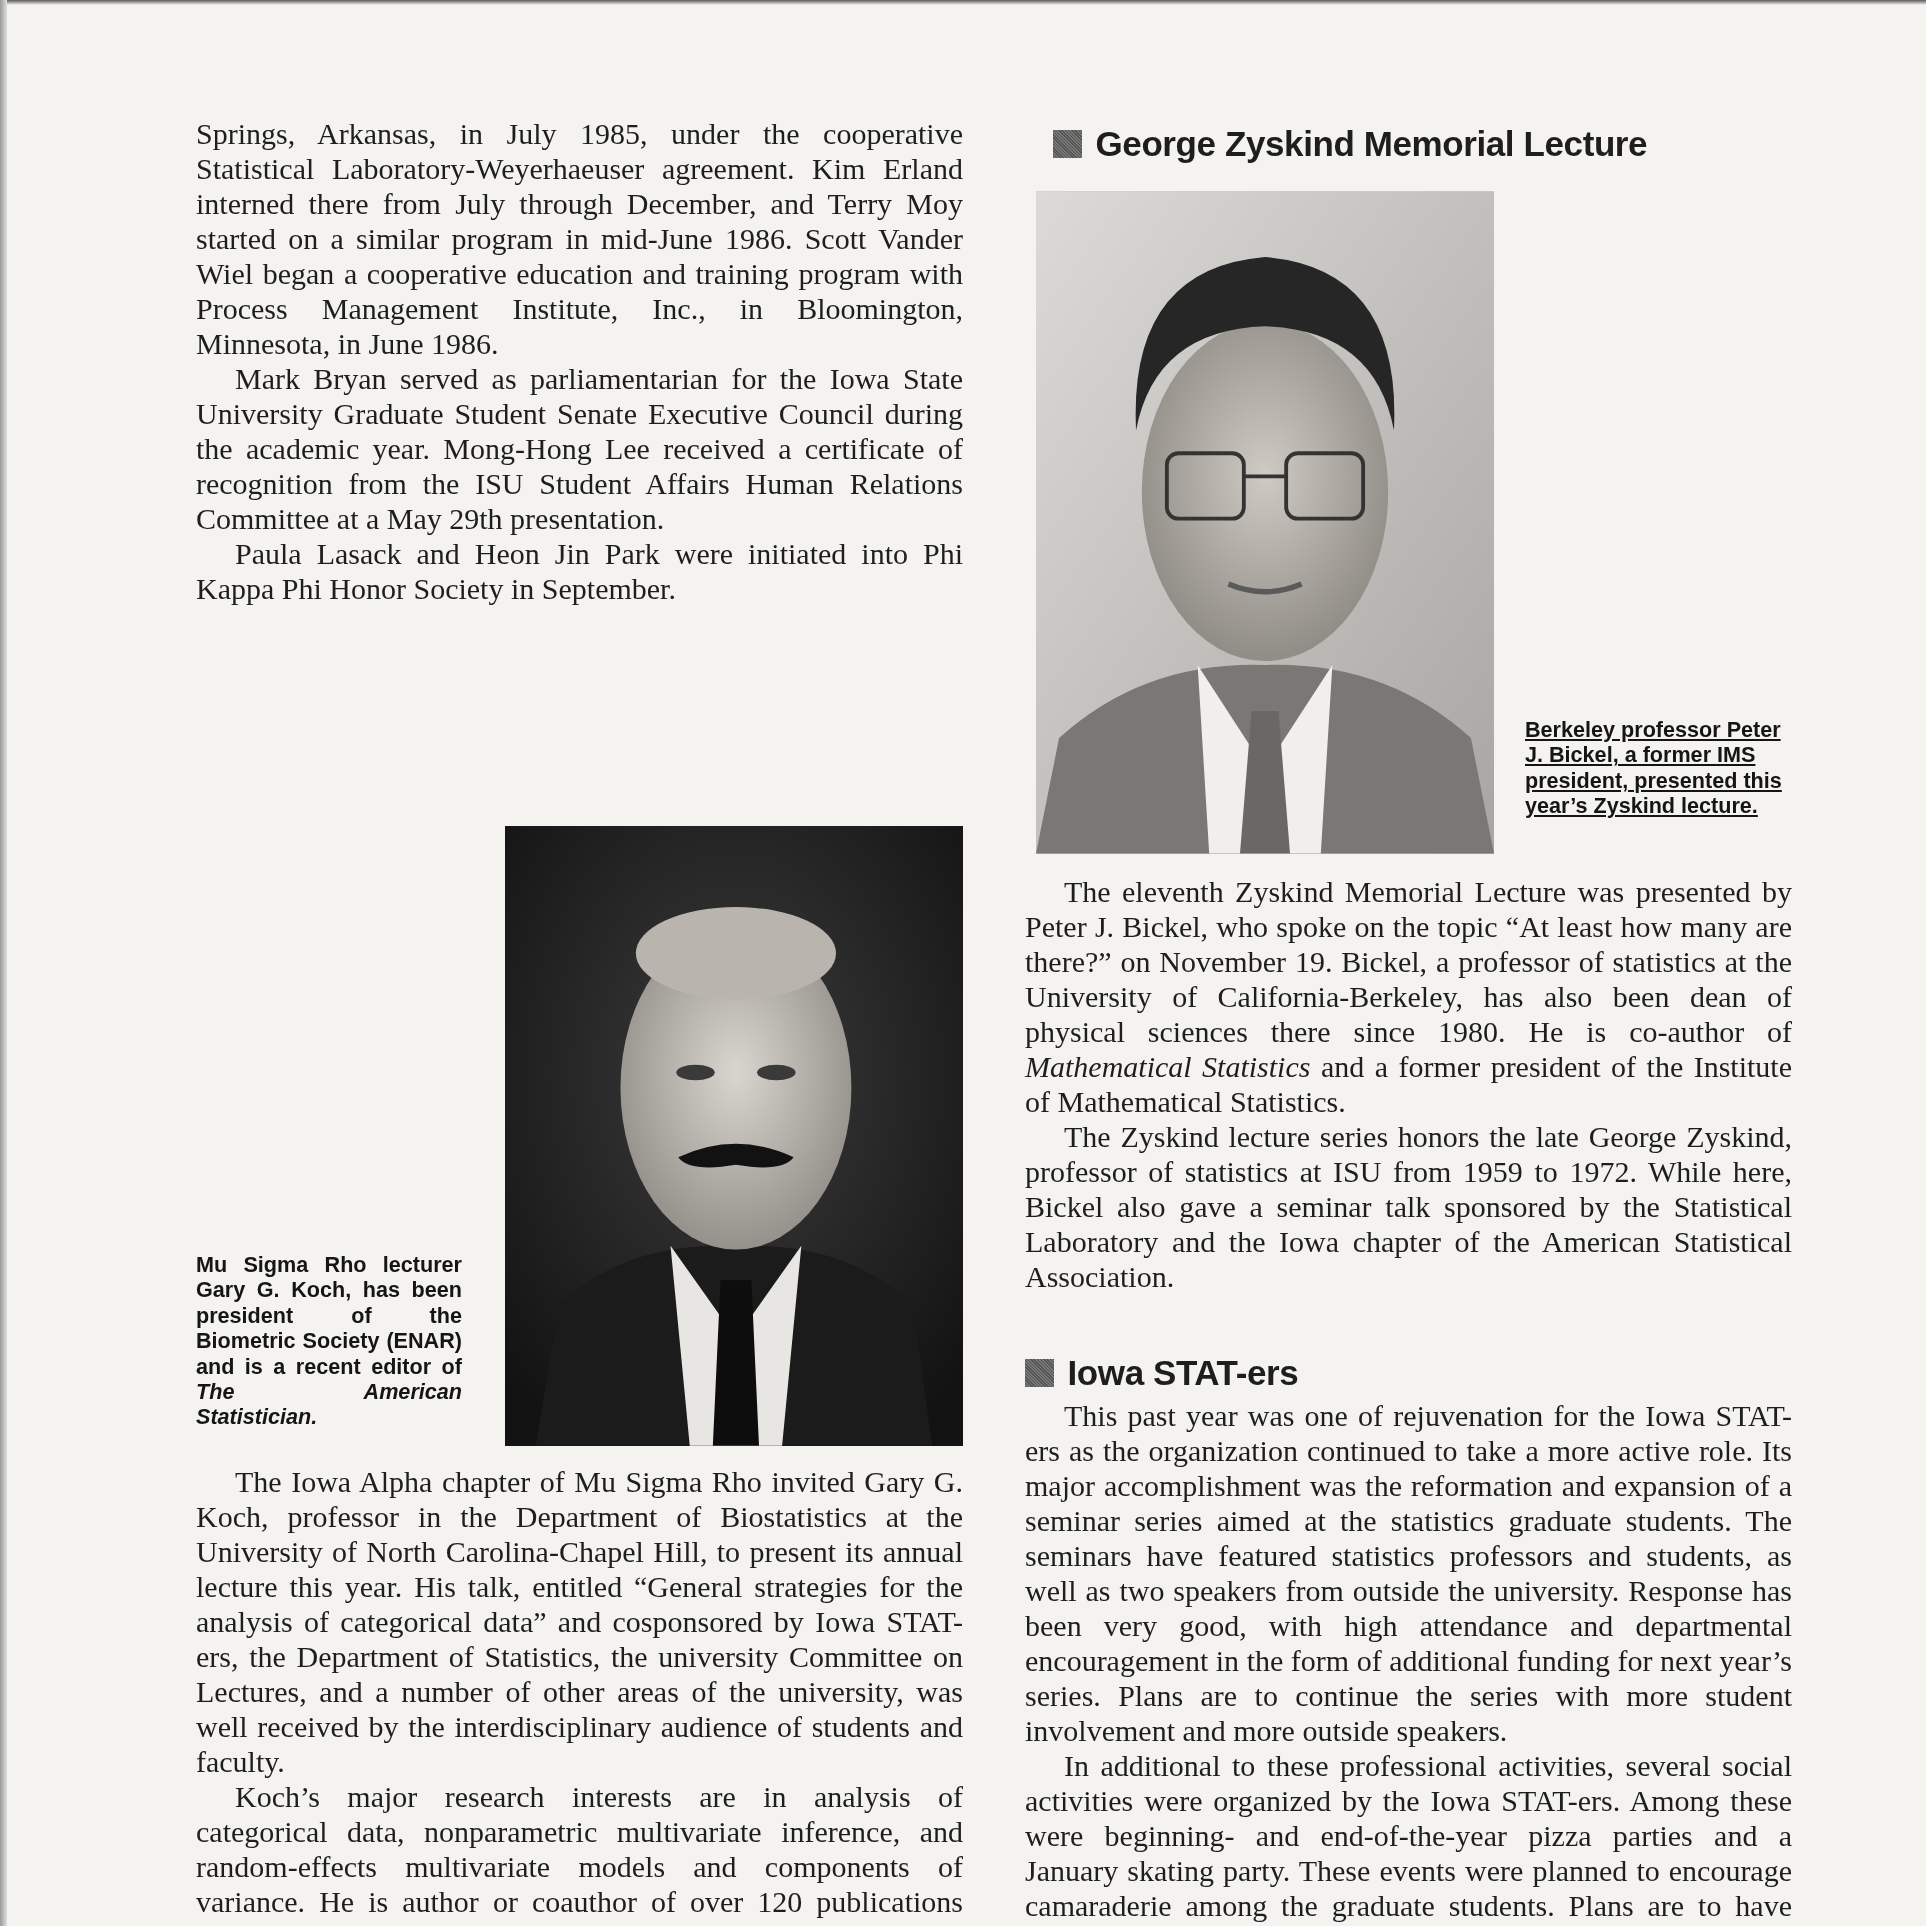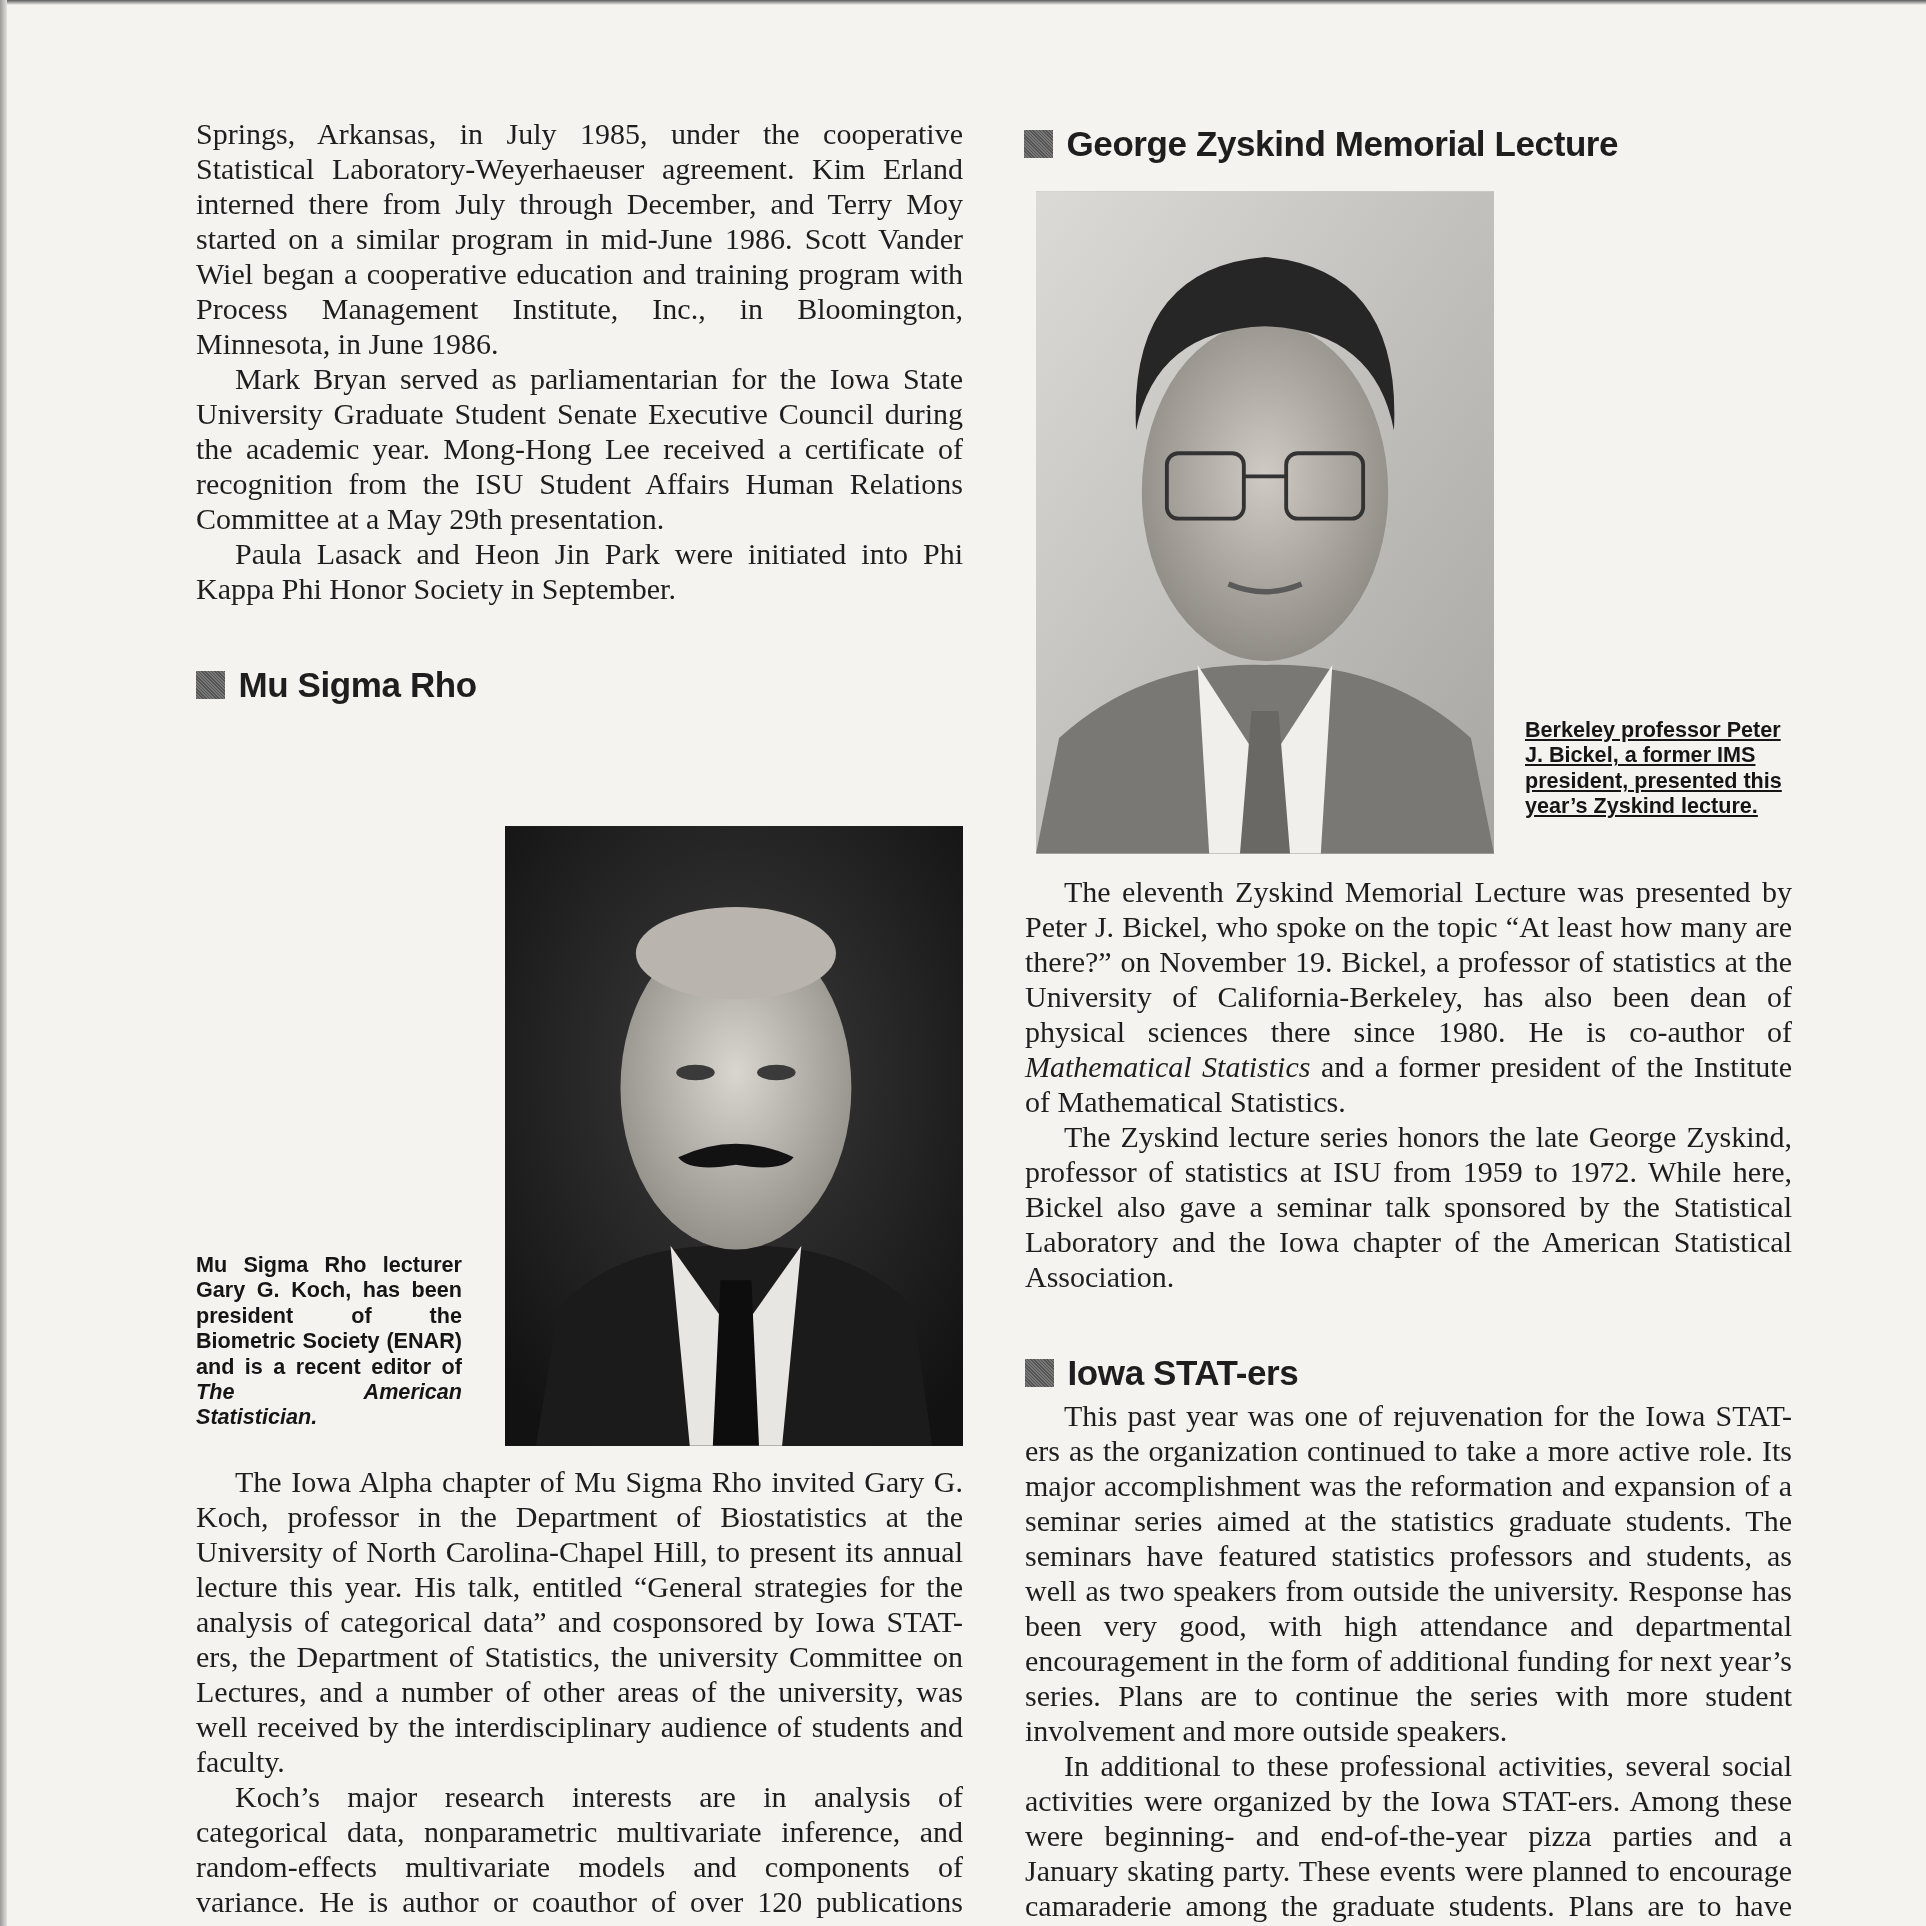--- a/index.html
+++ b/index.html
@@ -51,24 +51,20 @@
 <body>
 
 <div class="page-edge-top"></div>
 <div class="page-edge-left"></div>
 
 <div class="col col-left">
   <p class="body">Springs, Arkansas, in July 1985, under the cooperative Statistical Laboratory-Weyerhaeuser agreement. Kim Erland interned there from July through December, and Terry Moy started on a similar program in mid-June 1986. Scott Vander Wiel began a cooperative education and training program with Process Management Institute, Inc., in Bloomington, Minnesota, in June 1986.</p>
   <p class="body indent">Mark Bryan served as parliamentarian for the Iowa State University Graduate Student Senate Executive Council during the academic year. Mong-Hong Lee received a certificate of recognition from the ISU Student Affairs Human Relations Committee at a May 29th presentation.</p>
   <p class="body indent">Paula Lasack and Heon Jin Park were initiated into Phi Kappa Phi Honor Society in September.</p>
 
-  <div class="section-head" style="margin-top:58px;">
-    <span class="section-marker"></span>
-    <span>Mu Sigma Rho</span>
-  </div>
 </div>
 
 <div class="photo" style="left:505px; top:826px; width:458px; height:620px;" title="Portrait of Gary G. Koch">
   <svg width="458" height="620" viewBox="0 0 1190 1610">
     <defs>
       <radialGradient id="bg1" cx="50%" cy="40%" r="70%">
         <stop offset="0" stop-color="#3c3c3c"></stop>
           <stop offset="1" stop-color="#121212"></stop>
       </radialGradient>
       <radialGradient id="face1" cx="50%" cy="45%" r="60%">
@@ -91,21 +87,21 @@
 <div class="caption" style="left:196px; top:1252px; width:266px; text-align:justify;">
   <span>Mu Sigma Rho lecturer Gary G. Koch, has been president of the Biometric Society (ENAR) and is a recent editor of </span><span class="em">The American Statistician.</span>
 </div>
 
 <div class="col" style="left:196px; top:1464px; width:767px;">
   <p class="body indent">The Iowa Alpha chapter of Mu Sigma Rho invited Gary G. Koch, professor in the Department of Biostatistics at the University of North Carolina-Chapel Hill, to present its annual lecture this year. His talk, entitled “General strategies for the analysis of categorical data” and cosponsored by Iowa STAT-ers, the Department of Statistics, the university Committee on Lectures, and a number of other areas of the university, was well received by the interdisciplinary audience of students and faculty.</p>
   <p class="body indent">Koch’s major research interests are in analysis of categorical data, nonparametric multivariate inference, and random-effects multivariate models and components of variance. He is author or coauthor of over 120 publications concerned with statistical methodology and practice.</p>
 
 </div>
 
-<div class="section-head" style="position:absolute; left:1024px; top:123px;">
+<div class="section-head" style="position:absolute; left:1053px; top:123px;">
   <span class="section-marker"></span>
   <span>George Zyskind Memorial Lecture</span>
 </div>
 
 <div class="photo" style="left:1036px; top:191px; width:458px; height:663px; background:#cfcdc9;" title="Portrait of Peter J. Bickel">
   <svg width="458" height="663" viewBox="0 0 1190 1720">
     <defs>
       <linearGradient id="bg2" x1="0" y1="0" x2="1" y2="1">
         <stop offset="0" stop-color="#dcdad6"></stop>
           <stop offset="1" stop-color="#a8a6a2"></stop>

